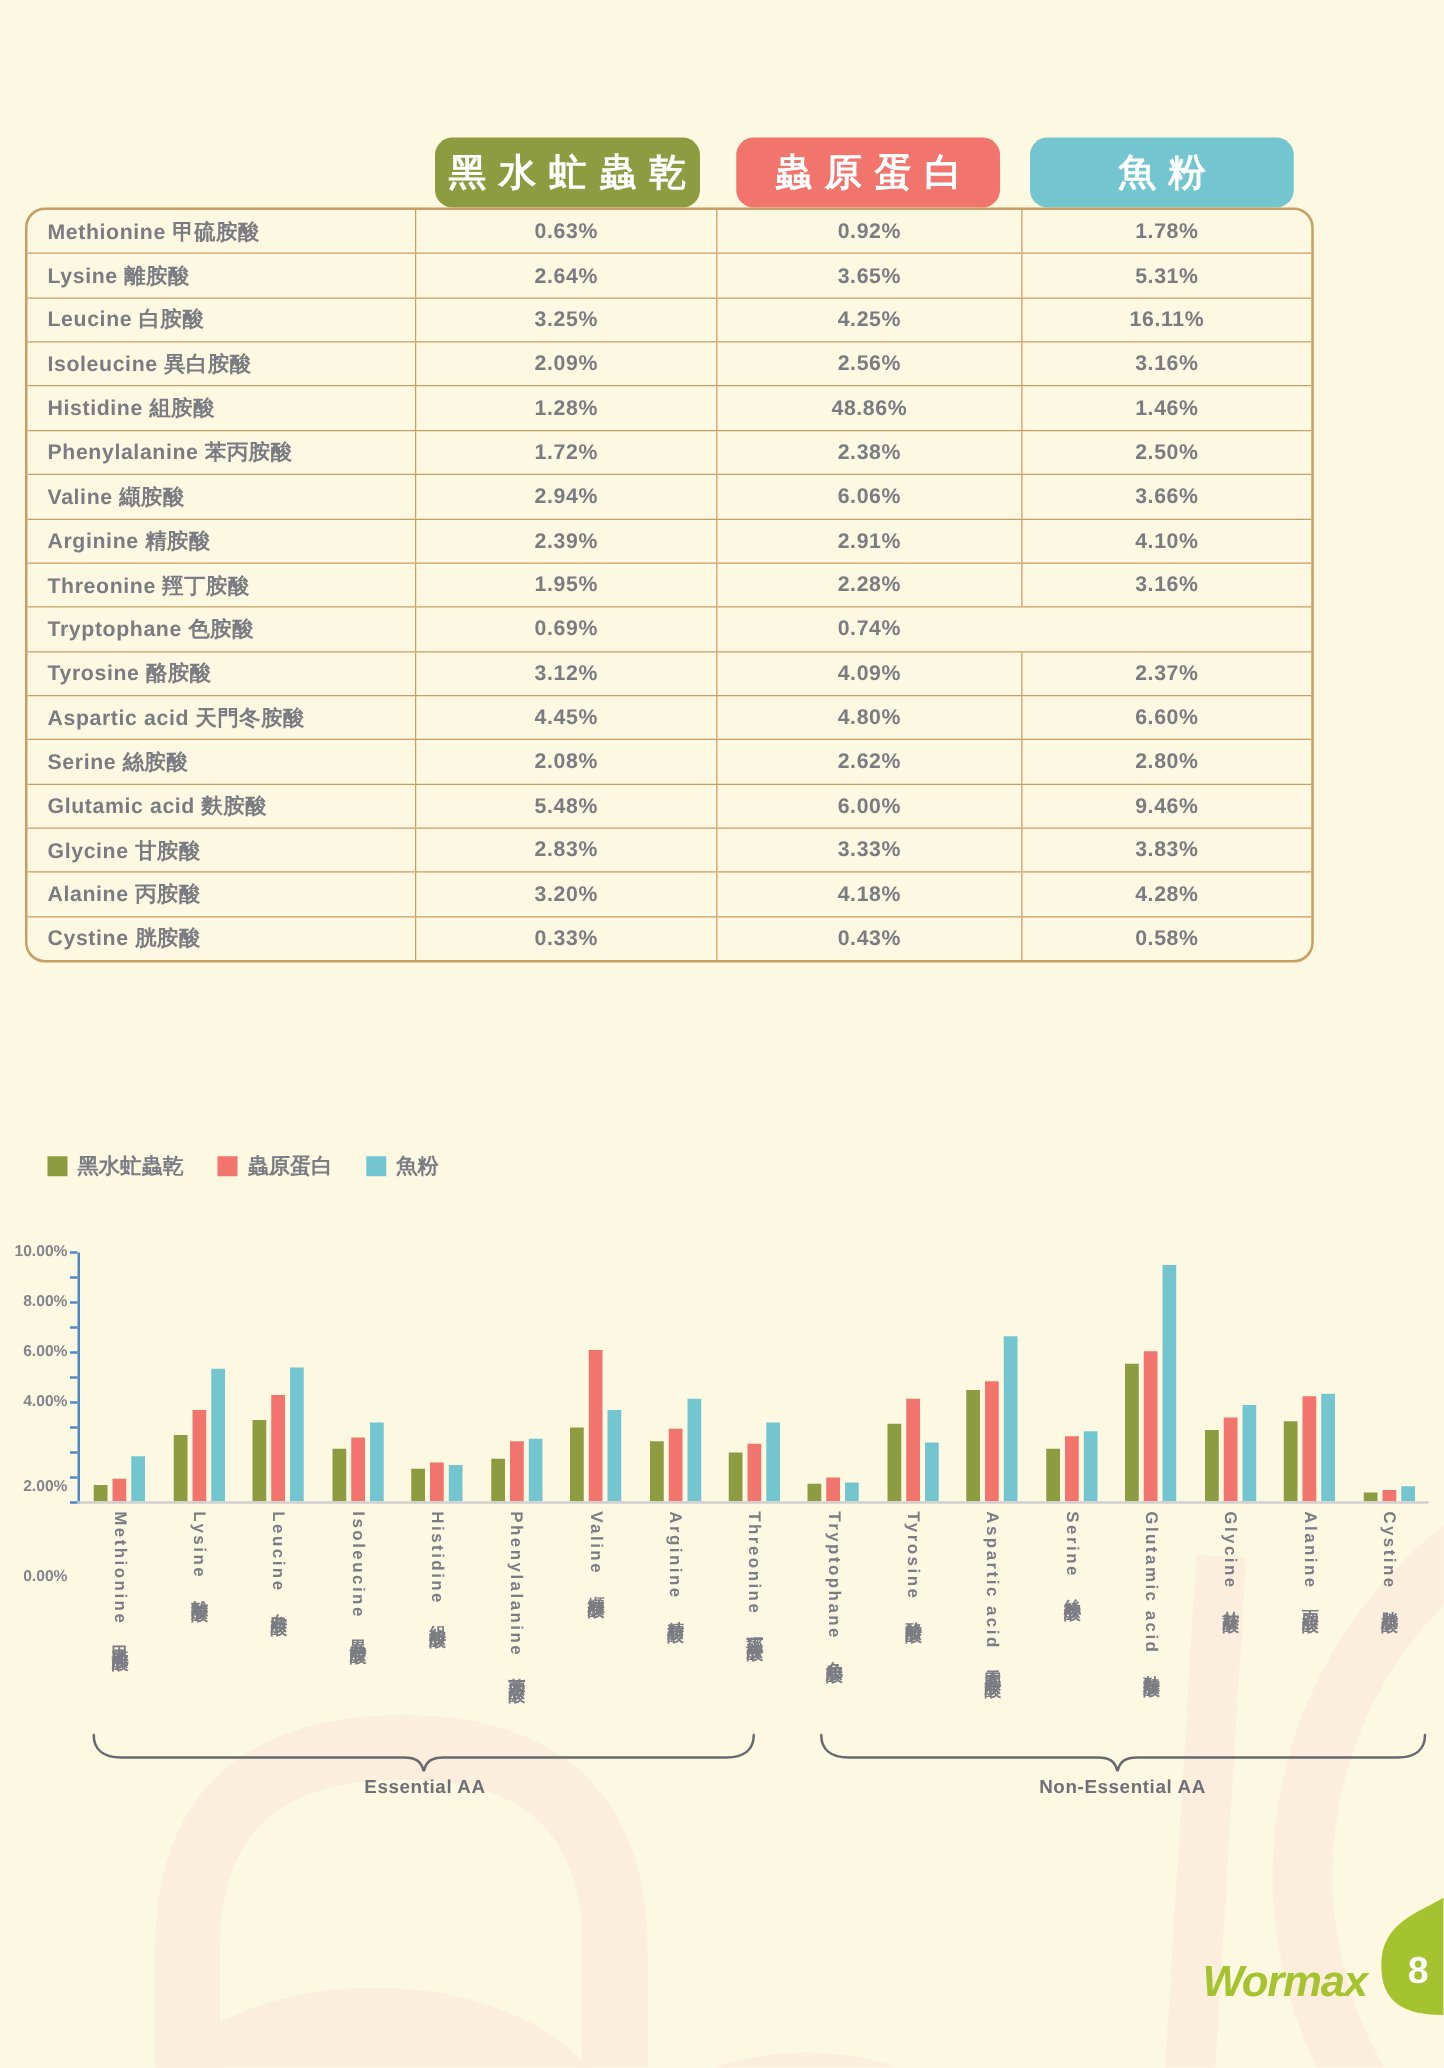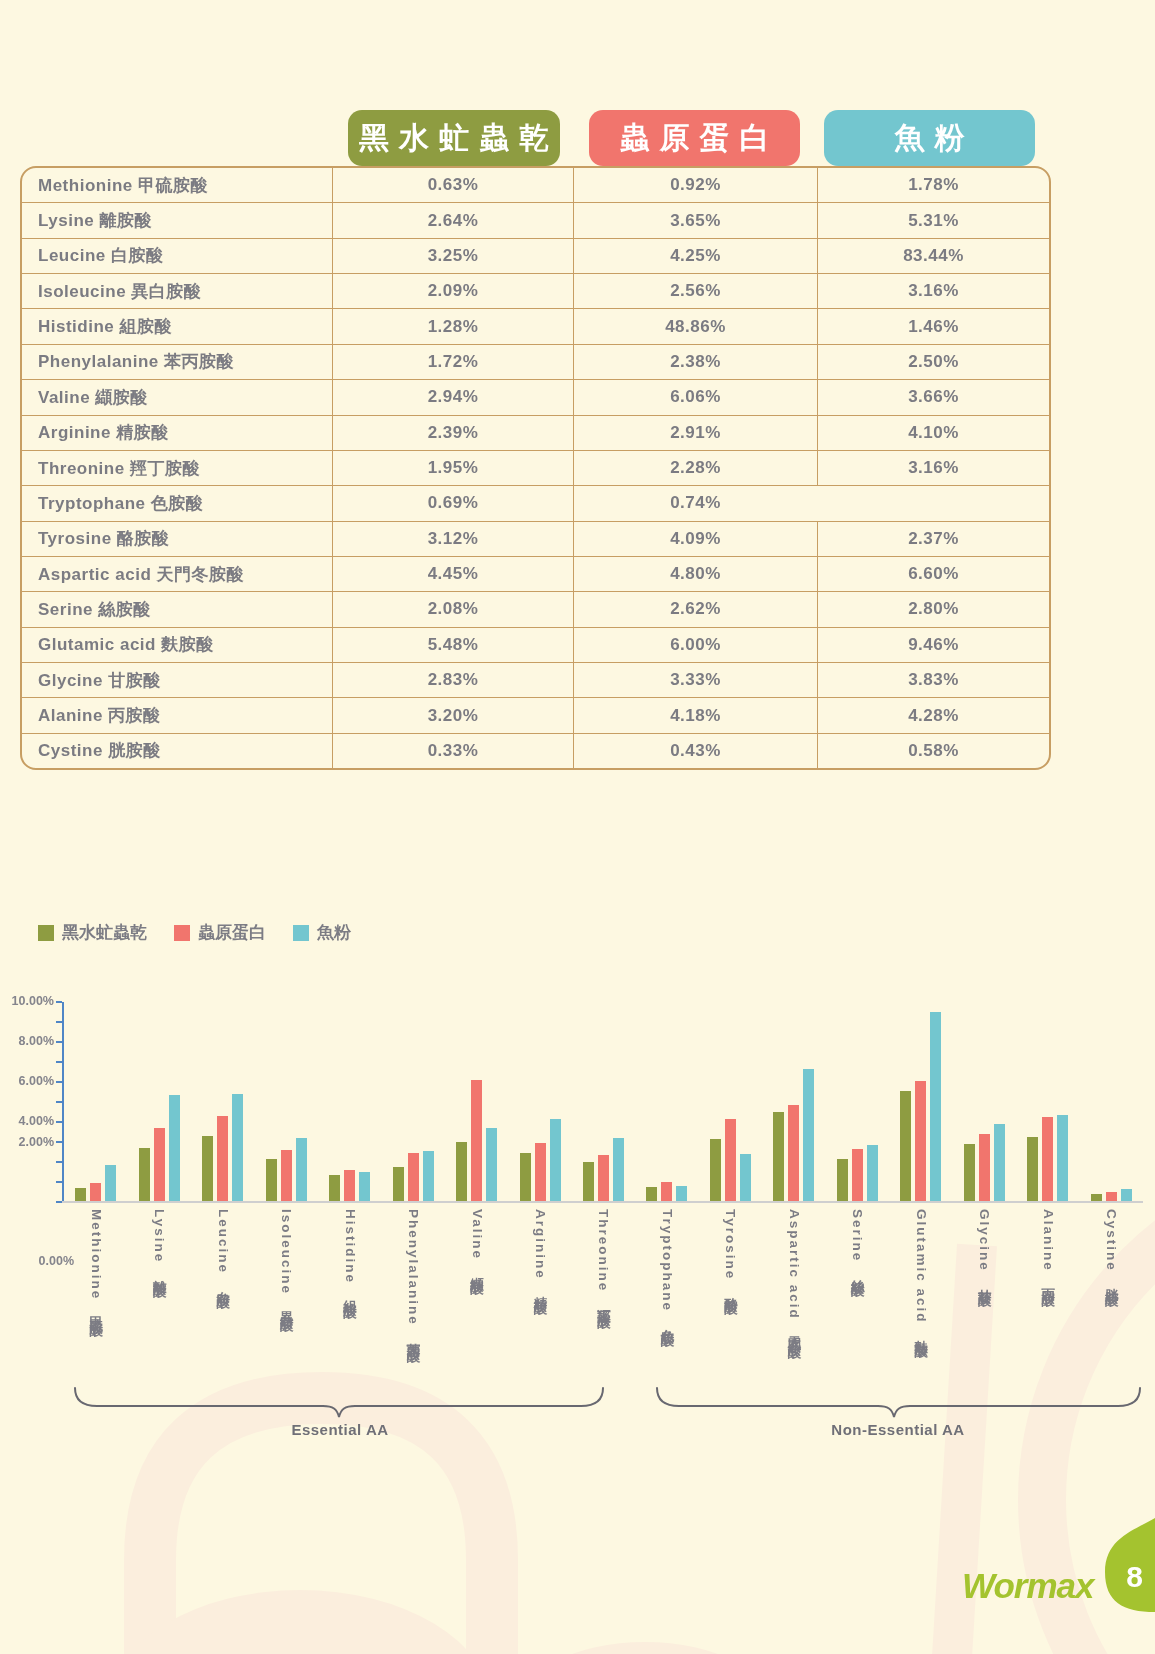--- a/index.html
+++ b/index.html
@@ -130,21 +130,21 @@
         <div class="t-row">
           <div class="t-cell name">Lysine 離胺酸</div>
           <div class="t-cell val">2.64%</div>
           <div class="t-cell val">3.65%</div>
           <div class="t-cell val">5.31%</div>
         </div>
         <div class="t-row">
           <div class="t-cell name">Leucine 白胺酸</div>
           <div class="t-cell val">3.25%</div>
           <div class="t-cell val">4.25%</div>
-          <div class="t-cell val">83.44%</div>
+          <div class="t-cell val">16.11%</div>
         </div>
         <div class="t-row">
           <div class="t-cell name">Isoleucine 異白胺酸</div>
           <div class="t-cell val">2.09%</div>
           <div class="t-cell val">2.56%</div>
           <div class="t-cell val">3.16%</div>
         </div>
         <div class="t-row">
           <div class="t-cell name">Histidine 組胺酸</div>
           <div class="t-cell val">1.28%</div>
@@ -247,24 +247,24 @@
           <div class="y-tick" style="top: 1041px;"></div>
           <div class="y-label" style="top: 1034px;">8.00%</div>
           <div class="y-tick" style="top: 1061px;"></div>
           <div class="y-tick" style="top: 1081px;"></div>
           <div class="y-label" style="top: 1074px;">6.00%</div>
           <div class="y-tick" style="top: 1101px;"></div>
           <div class="y-tick" style="top: 1121px;"></div>
           <div class="y-label" style="top: 1114px;">4.00%</div>
           <div class="y-tick" style="top: 1141px;"></div>
           <div class="y-tick" style="top: 1161px;"></div>
-          <div class="y-label" style="top: 1135px;">2.00%</div>
+          <div class="y-label" style="top: 1182px;">2.00%</div>
           <div class="y-tick" style="top: 1181px;"></div>
           <div class="y-tick" style="top: 1201px;"></div>
-          <div class="y-label" style="top: 1254px; padding-left: 20px;">0.00%</div>
+          <div class="y-label" style="top: 1254px;">0.00%</div>
         </div>
       <div class="y-axis-line"></div>
       <div class="plot" id="plot">
           <div class="bar-group">
             <div class="bar" style="height: 12.6px; background: rgb(142, 156, 65);"></div>
             <div class="bar" style="height: 18.4px; background: rgb(241, 117, 109);"></div>
             <div class="bar" style="height: 35.6px; background: rgb(115, 198, 207);"></div>
           </div>
           <div class="bar-group">
             <div class="bar" style="height: 52.8px; background: rgb(142, 156, 65);"></div>

